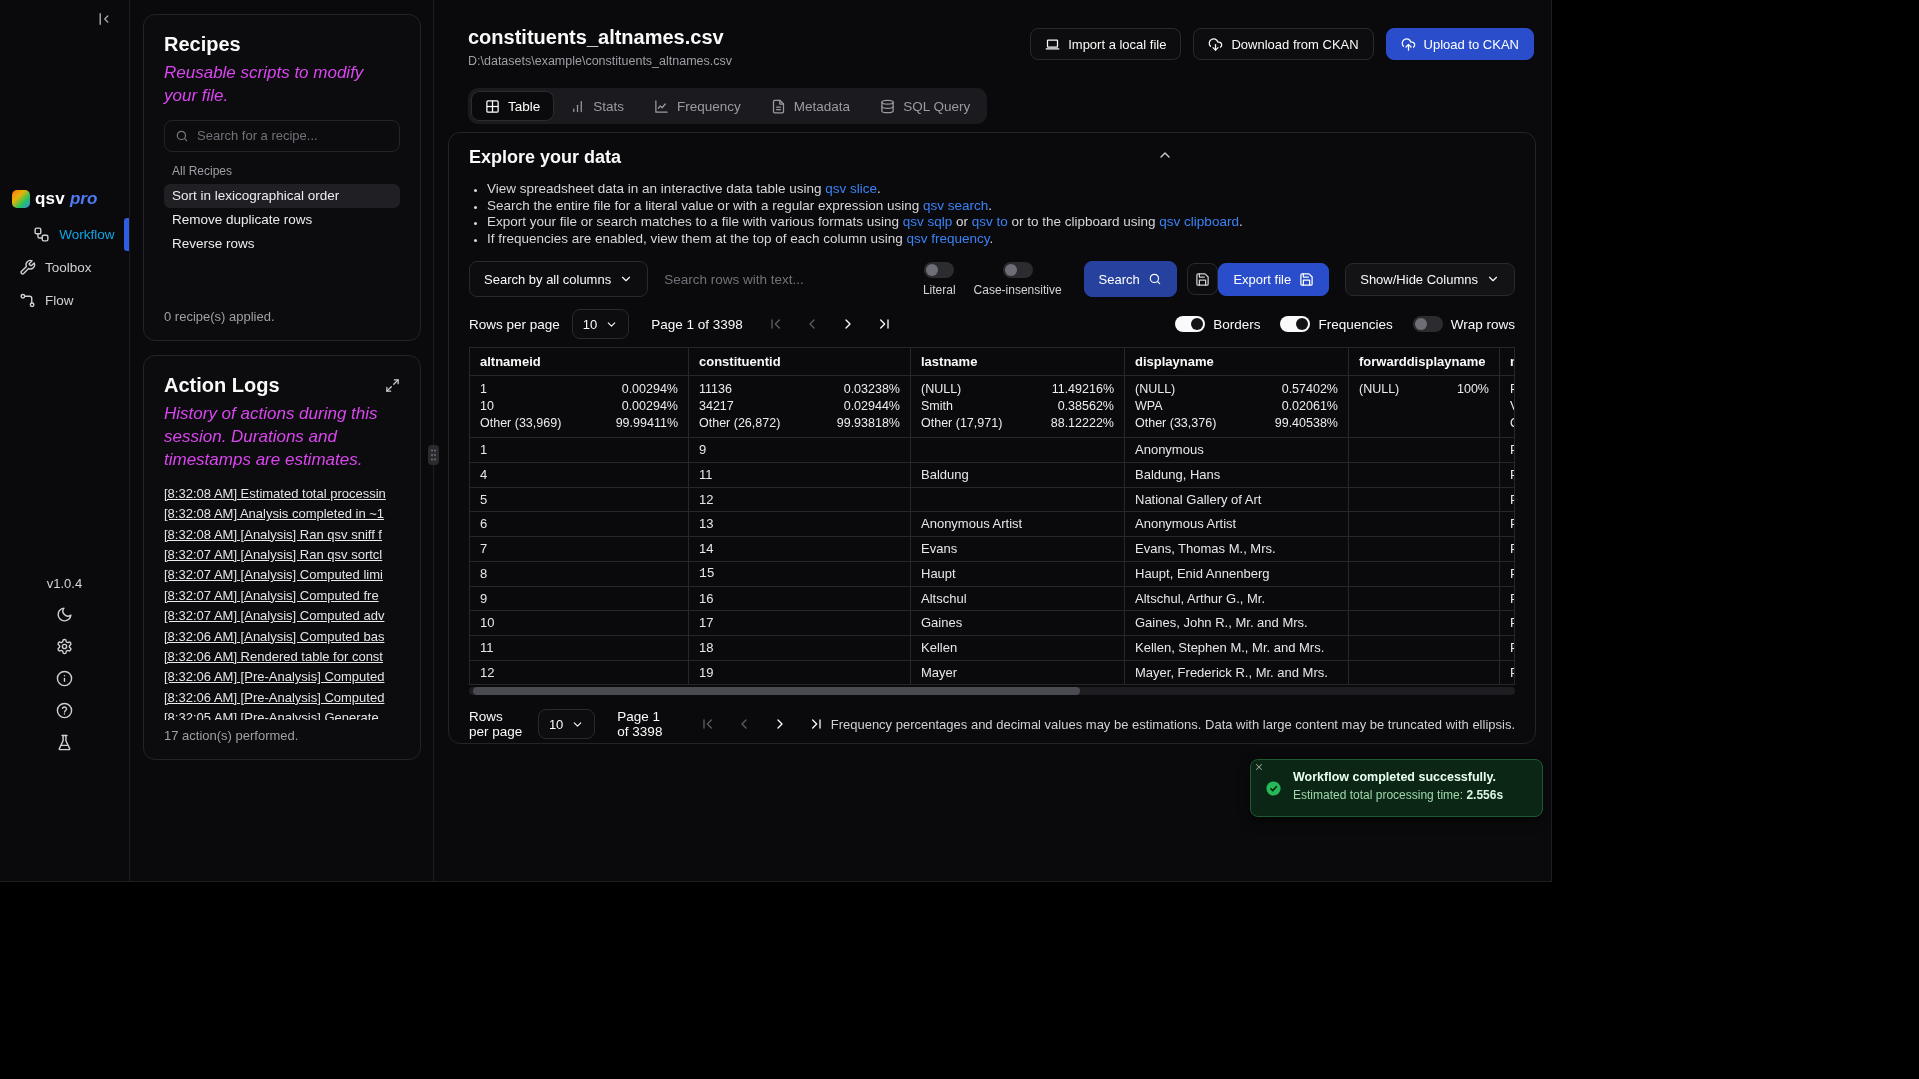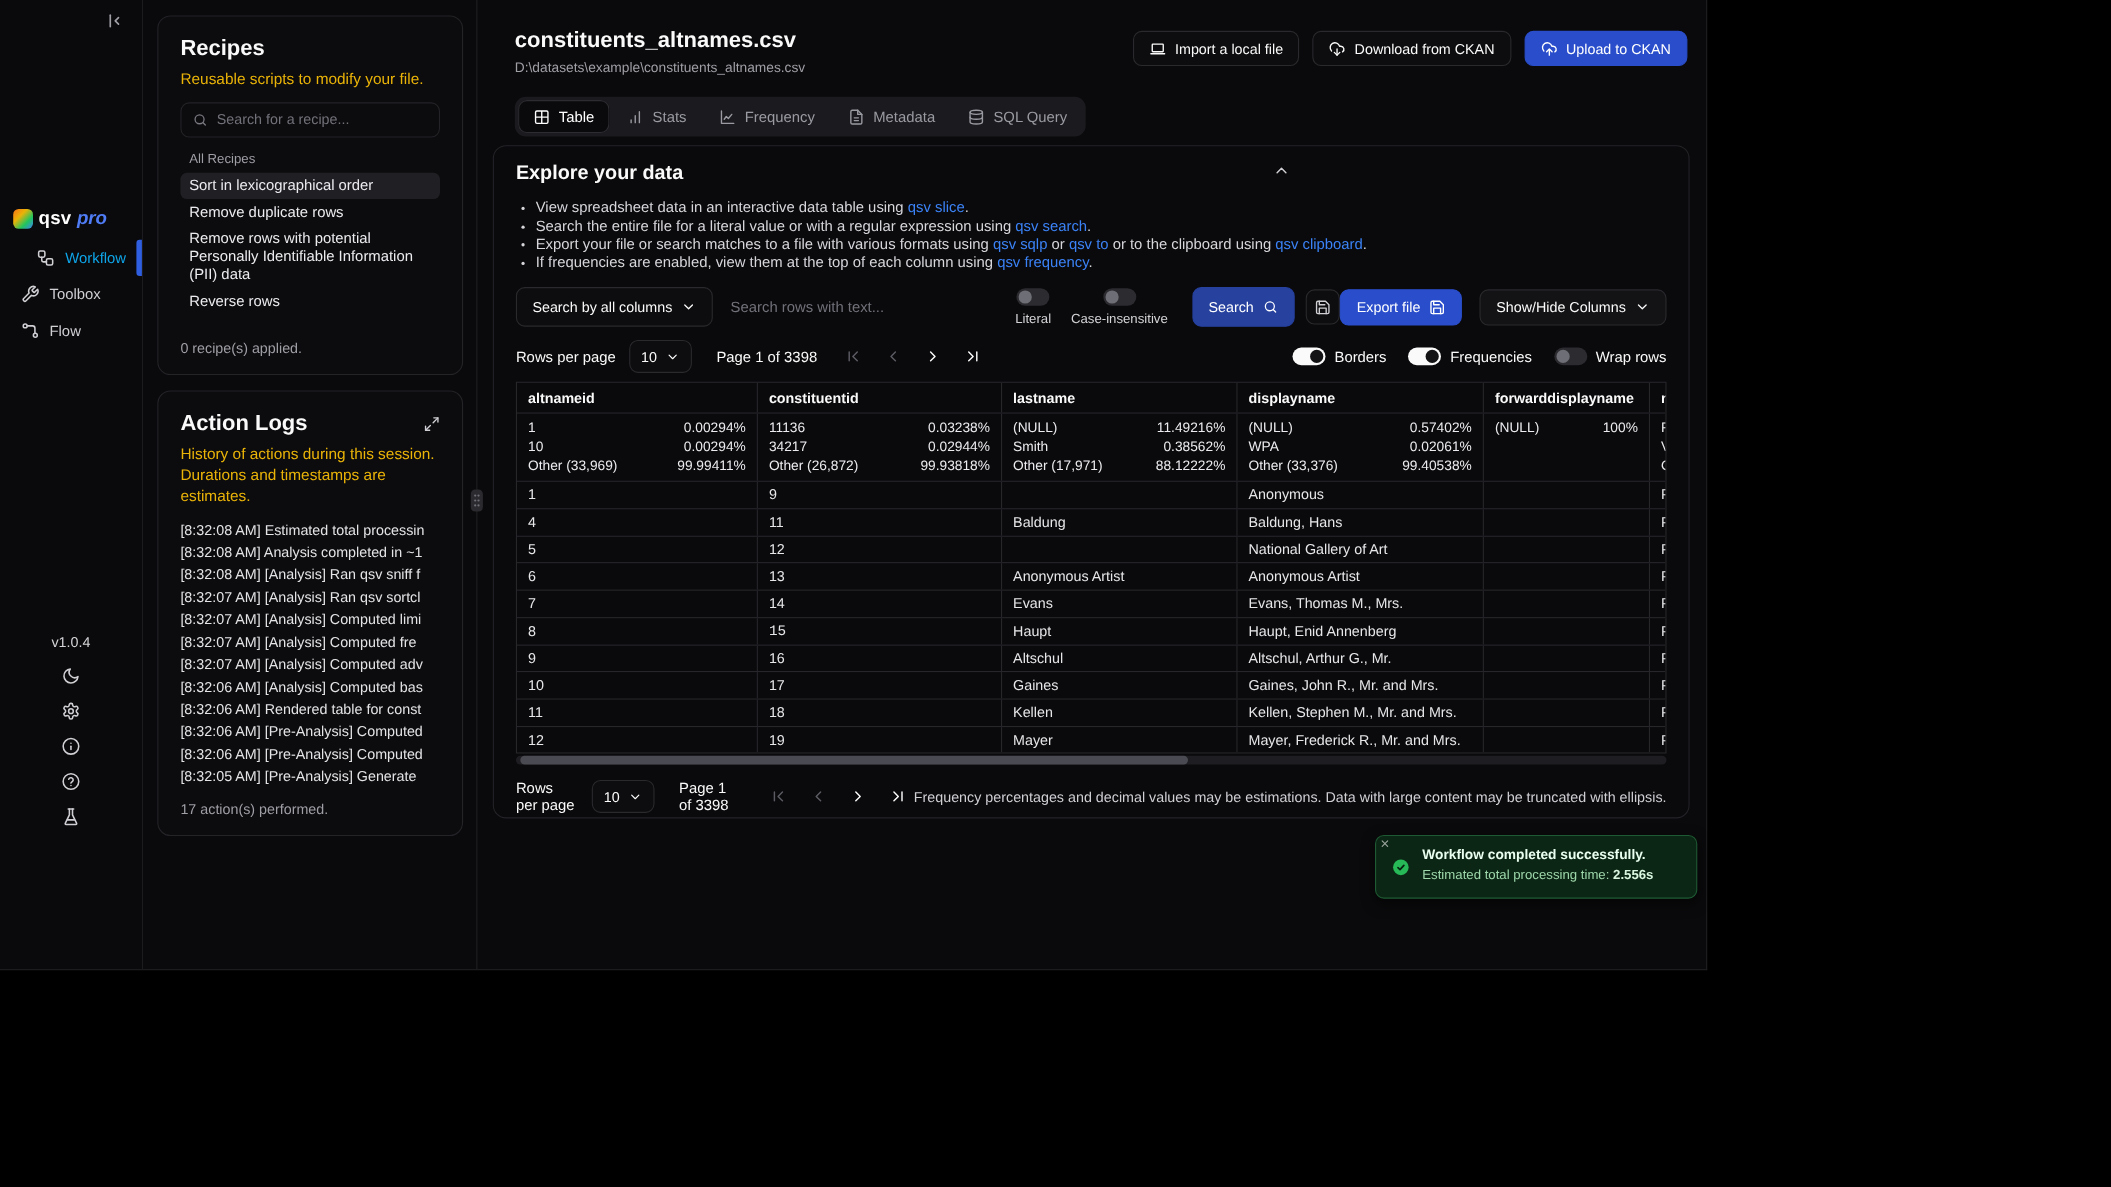--- a/index.html
+++ b/index.html
@@ -24,32 +24,32 @@
   .nav-item.active::after { content:""; position:absolute; right:0; top:0; width:5px; height:100%; background:#2f5fe0; border-radius:3px 0 0 3px; }
   .rail-bottom { position:absolute; bottom:130px; left:0; right:0; display:flex; flex-direction:column; align-items:center; gap:15px; }
   .version { font-size:13px; color:#d4d4d8; }
   .rail-icon-btn { background:none; border:none; color:#cfcfd4; cursor:pointer; height:17px; }
 
   
   .panel-col { position:absolute; left:130px; top:0; width:304px; height:100%; padding:14px 13px; }
   .card { background:#0c0c0e; border:1px solid #232328; border-radius:12px; }
   .recipes-card { height:327px; padding:18px 20px 16px; display:flex; flex-direction:column; }
   .card-title { font-size:20px; font-weight:700; color:#fafafa; }
-  .card-sub { font-size:14px; color:#eab308; margin-top:6px; line-height:1.35; }
+  .card-sub { font-size:17px; color:#d946ef; margin-top:6px; line-height:1.35;font-style:italic; }
   .recipe-search { margin-top:12px; height:32px; border:1px solid #232328; border-radius:8px; display:flex; align-items:center; gap:8px; padding:0 10px; color:#7a7a82;justify-content:flex-end; }
   .recipe-search input { background:transparent; border:none; outline:none; color:#ececf0; font-size:13px; width:100%; font-family:inherit; }
   .recipe-search input::placeholder { color:#71717a; }
   .list-label { font-size:12px; color:#9f9fa6; margin:12px 0 6px 8px; }
   .recipe-item { font-size:13.5px; color:#ececf0; padding:4px 8px; border-radius:6px; line-height:1.2; cursor:pointer; }
   .recipe-item.selected { background:#202024; }
   .applied-note { margin-top:auto; font-size:13px; color:#9f9fa6; }
   .logs-card { height:405px; margin-top:14px; padding:18px 20px 16px; display:flex; flex-direction:column; }
   .logs-head { display:flex; align-items:flex-start; justify-content:space-between; }
   .expand-btn { background:none; border:none; color:#cfcfd4; cursor:pointer; margin-top:4px; }
-  .logs-list { margin-top:12px; flex:1; overflow:hidden; }
+  .logs-list { margin-top:12px; flex:1; overflow:hidden;text-decoration:underline; }
   .log-entry { font-size:13px; color:#e4e4e7; line-height:20.4px; white-space:nowrap; overflow:hidden; }
   .logs-footer { margin-top:8px; font-size:13px; color:#9f9fa6; }
 
   
   .divider { position:absolute; left:433px; top:0; width:1px; height:100%; background:#1e1e22; }
   .grip { position:absolute; left:-5px; top:445px; width:11px; height:20px; border-radius:4px; background:#2a2a2f; display:flex; align-items:center; justify-content:center; cursor:col-resize; }
 
   
   .main { position:absolute; left:434px; top:0; right:367px; height:100%; width:1118px; }
   .main-header { display:flex; align-items:flex-start; justify-content:space-between; padding:26px 18px 0 34px; }
@@ -235,21 +235,20 @@
                 <circle cx="11" cy="11" r="7"></circle>
                 <path d="m20 20-3.5-3.5"></path>
               </svg>
           </span>
           <input type="text" placeholder="Search for a recipe..." style="">
         </div>
         <div class="list-label">All Recipes</div>
         <div>
             <div class="recipe-item selected">Sort in lexicographical order</div>
             <div class="recipe-item">Remove duplicate rows</div>
-            <div class="recipe-item">Remove rows with potential Personally Identifiable Information (PII) data</div>
             <div class="recipe-item">Reverse rows</div>
           </div>
         <div class="applied-note">0 recipe(s) applied.</div>
       </div>
 
       <div class="card logs-card">
         <div class="logs-head">
           <h2 class="card-title">Action Logs</h2>
           <button class="expand-btn">
             <span class="icon">

